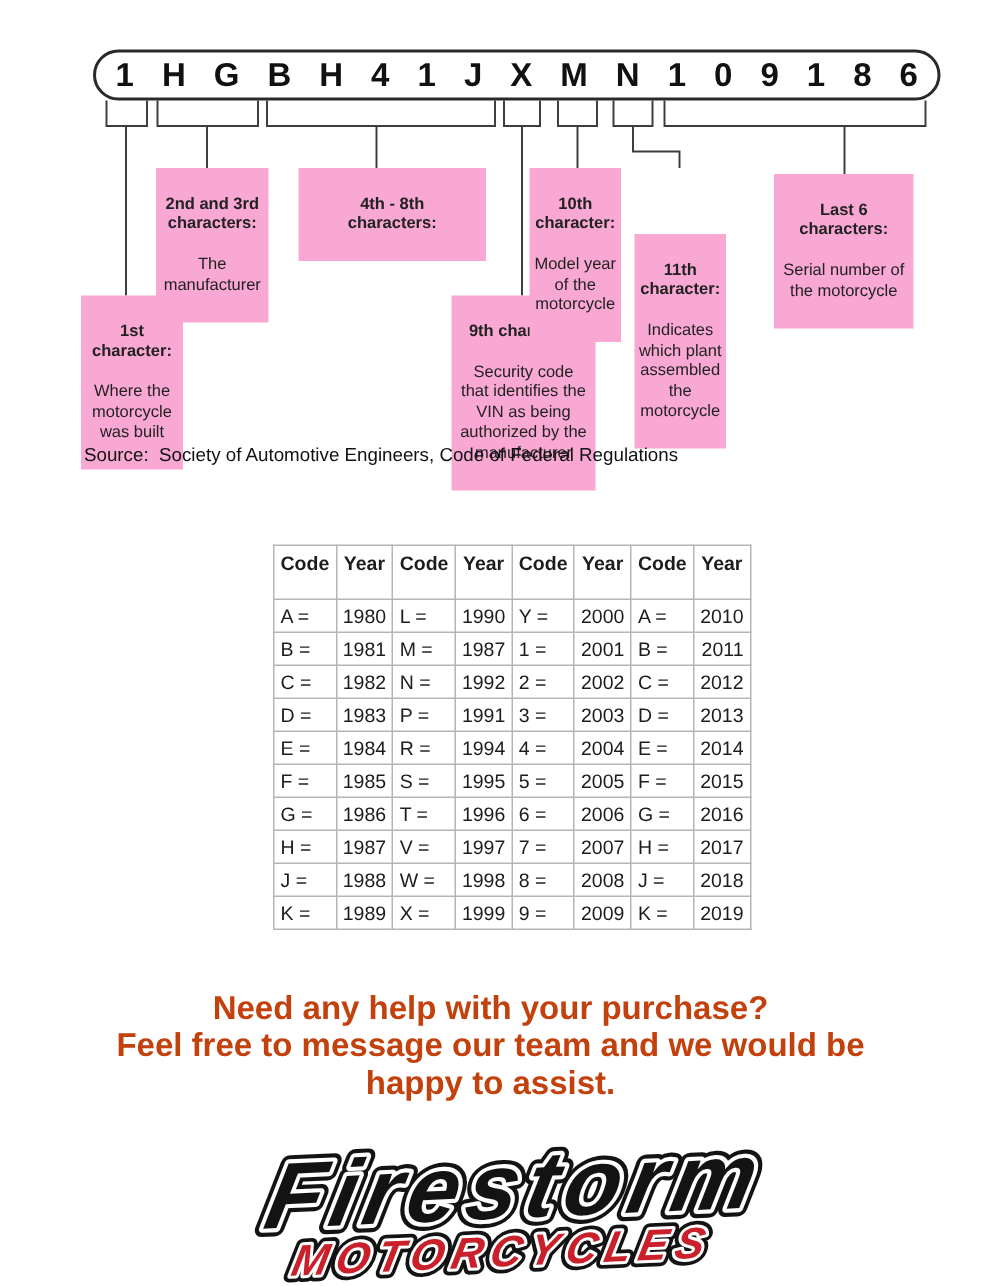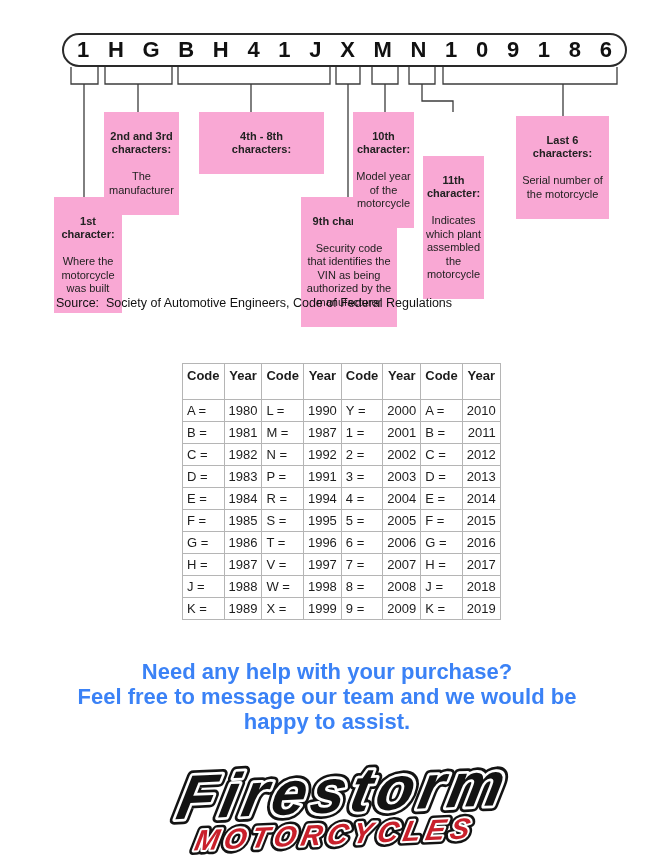--- a/index.html
+++ b/index.html
@@ -49,21 +49,21 @@
     border-collapse:collapse; font-size:13px; color:#1c1c1c;
   }
   .year-table th, .year-table td { border:1px solid #b5b5b5; padding:3px 4px; }
   .year-table th { font-weight:bold; text-align:left; padding-top:4px; padding-bottom:16px; }
   .year-table th.code-col, .year-table td.code-cell { width:28px; text-align:left; }
   .year-table th.year-col { width:26px; text-align:center; }
   .year-table td.year-cell { width:26px; text-align:right; }
 
   .help-text {
     position:absolute; left:0; right:0; top:659px; text-align:center;
-    font-size:22px; line-height:25px; font-weight:bold; color:#3b82f6;
+    font-size:22px; line-height:25px; font-weight:bold; color:#c2410c;
     white-space:pre-line;
   }
 
   .logo-svg { position:absolute; left:130px; top:760px; }
   .logo-svg text {
     font-family:"Liberation Sans", sans-serif; font-weight:bold; font-style:italic;
     text-anchor:middle; stroke-linejoin:round;
   }
   .logo-main-text { font-size:62px; letter-spacing:5px; }
   .logo-sub-text  { font-size:29px; letter-spacing:5px; }

